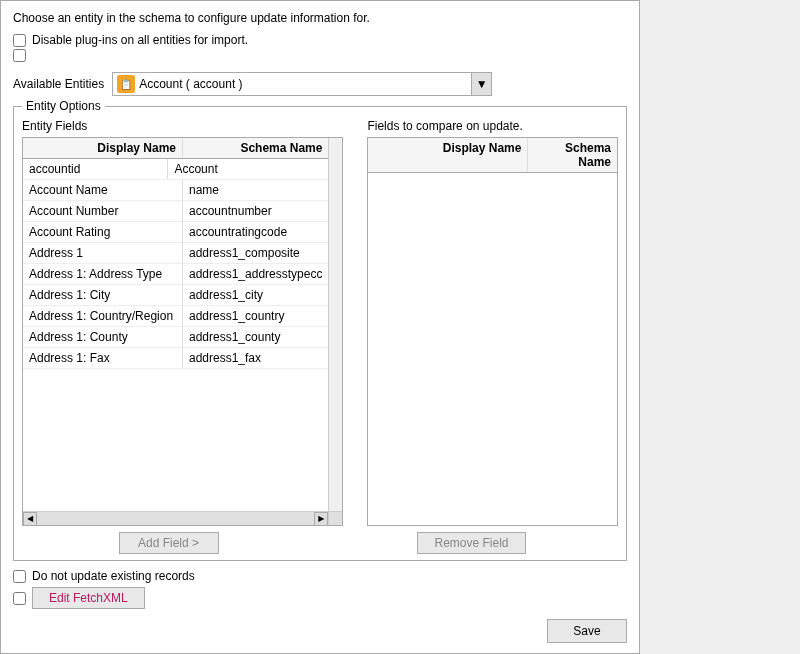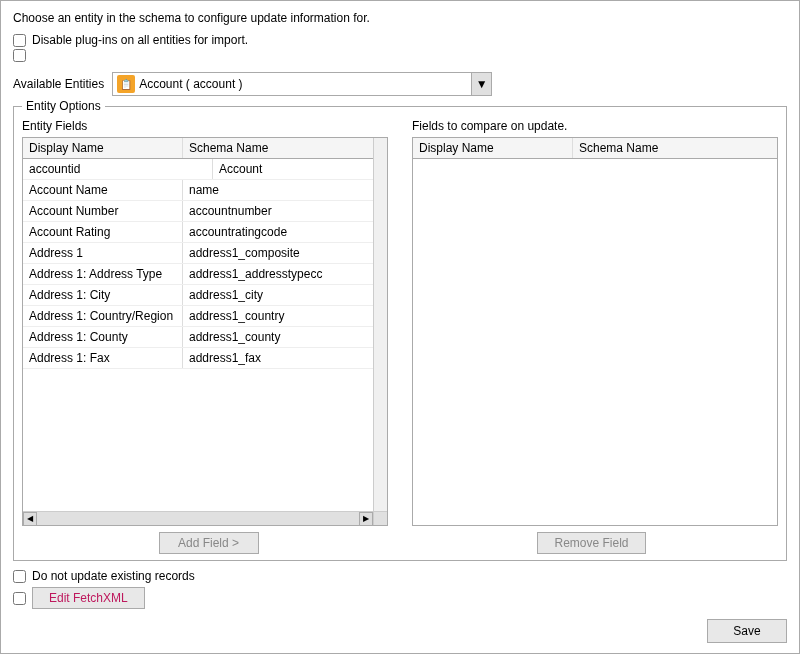--- a/index.html
+++ b/index.html
@@ -6,21 +6,21 @@
     body {
       font-family: 'Segoe UI', Tahoma, Geneva, Verdana, sans-serif;
       font-size: 12px;
       background: #f0f0f0;
       width: 800px;
       height: 654px;
       overflow: hidden;
     }
     .main-container {
       background: #fff;
-      width: 800px;
+      width: 640px;
       height: 654px;
       padding: 10px 12px;
       display: flex;
       flex-direction: column;
       gap: 6px;
       border: 1px solid #aaa;
     }
     .description {
       font-size: 12px;
       color: #000;
@@ -139,21 +139,22 @@
     .table-header {
       display: flex;
       background: #f5f5f5;
       border-bottom: 1px solid #aaa;
       flex-shrink: 0;
     }
     .th {
       padding: 3px 6px;
       font-size: 12px;
       border-right: 1px solid #ddd;
-      font-weight: normal;
+      font-weight: bold;
+      text-align: right;
     }
     .th:last-child { border-right: none; }
     .th-display { width: 160px; }
     .th-schema { flex: 1; }
     .table-body {
       overflow-y: auto;
       flex: 1;
     }
     .table-body-right {
       overflow-y: auto;

